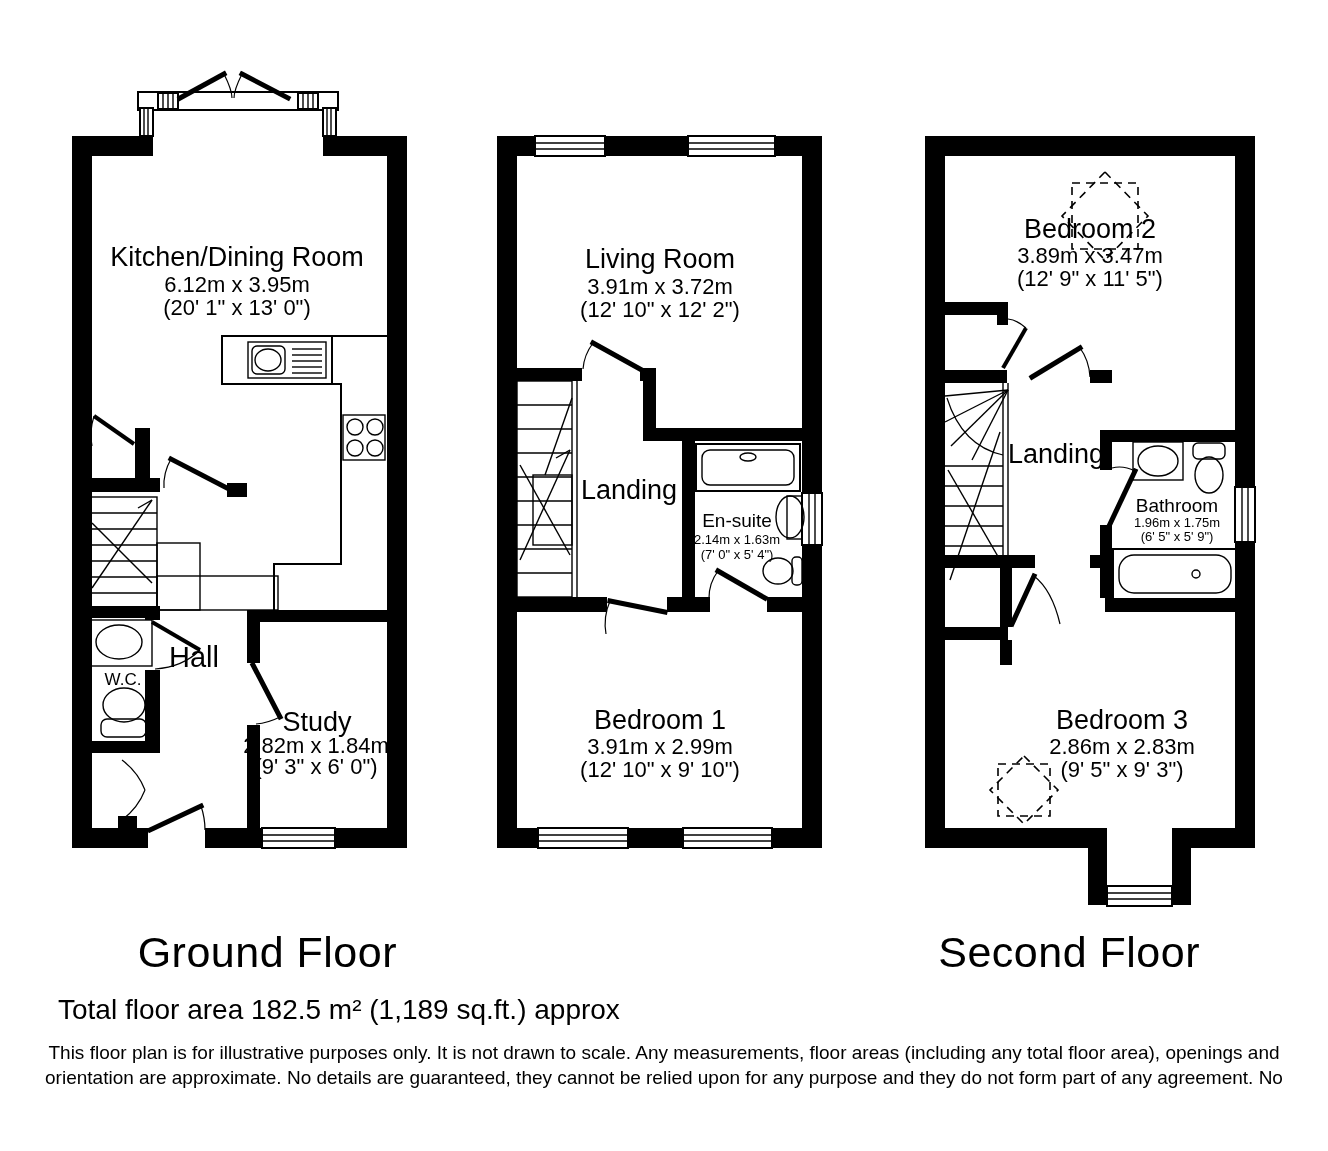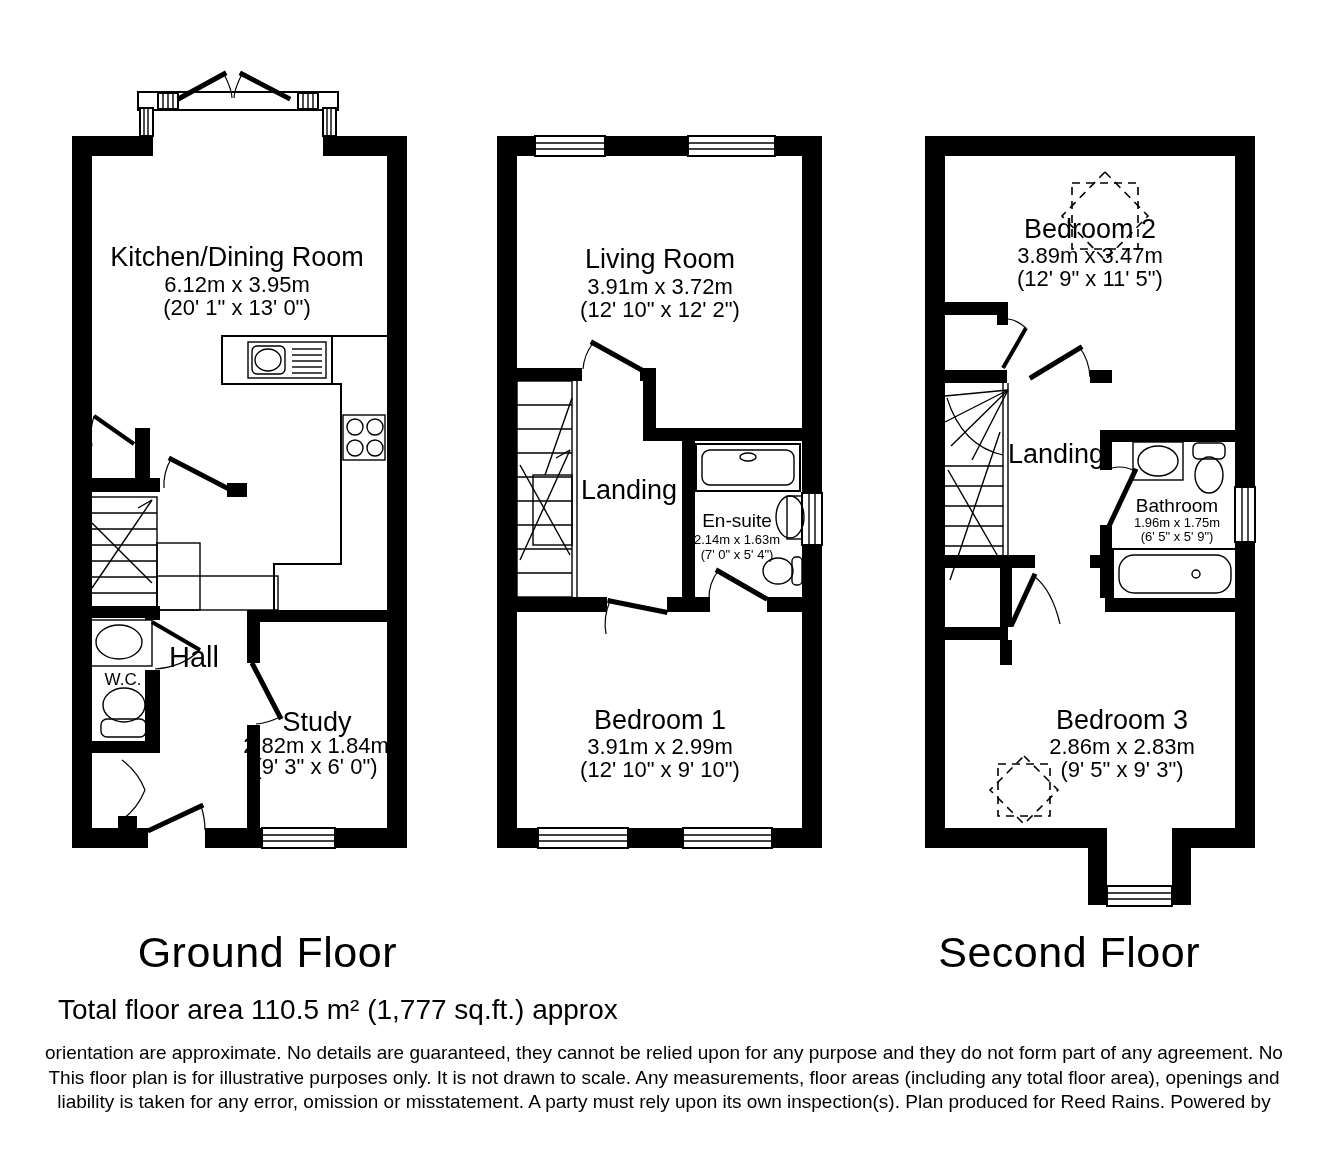--- a/index.html
+++ b/index.html
@@ -390,21 +390,20 @@
     <text class="rd-s" x="1177" y="541">(6' 5" x 5' 9")</text>
     <text class="rn" x="1122" y="729">Bedroom 3</text>
     <text class="rd" x="1122" y="754">2.86m x 2.83m</text>
     <text class="rd" x="1122" y="777">(9' 5" x 9' 3")</text>
   </g>
 </svg>
 
 <div class="fl-title" style="left:77px;">Ground Floor</div>
 <div class="fl-title" style="left:880px;">Second Floor</div>
 
-<div id="total-area">Total floor area 110.5 m² (1,777 sq.ft.) approx</div>
+<div id="total-area">Total floor area 182.5 m² (1,189 sq.ft.) approx</div>
 
 <div id="disclaimer">
+  <div>This floor plan is for illustrative purposes only. It is not drawn to scale. Any measurements, floor areas (including any total floor area), openings and</div>
   <div>orientation are approximate. No details are guaranteed, they cannot be relied upon for any purpose and they do not form part of any agreement. No</div>
-  <div>This floor plan is for illustrative purposes only. It is not drawn to scale. Any measurements, floor areas (including any total floor area), openings and</div>
-  <div>liability is taken for any error, omission or misstatement. A party must rely upon its own inspection(s). Plan produced for Reed Rains. Powered by</div>
 </div>
 
 </div>
 
 </body></html>

